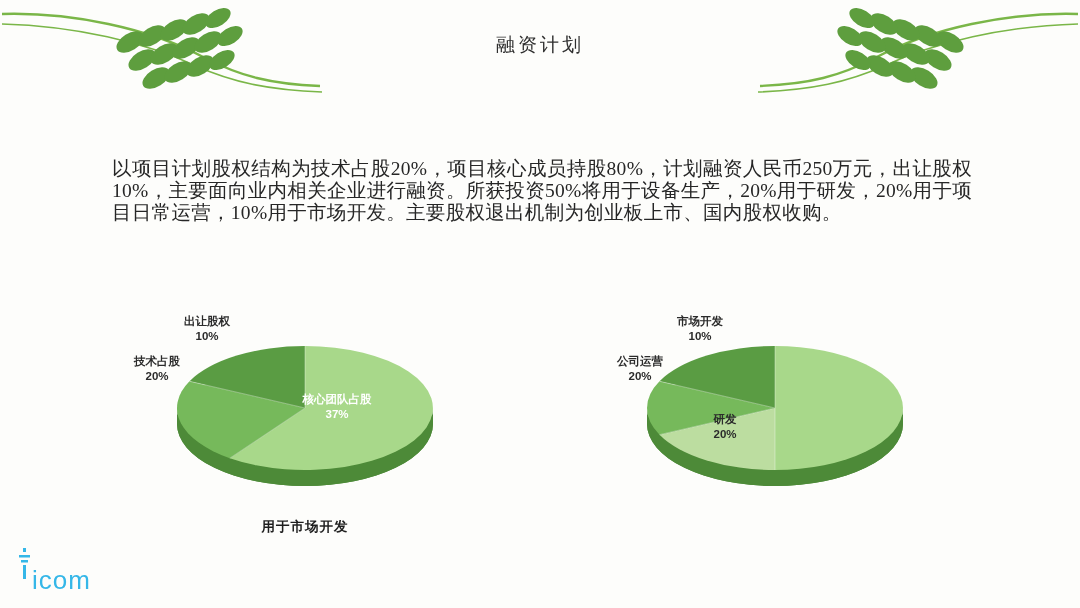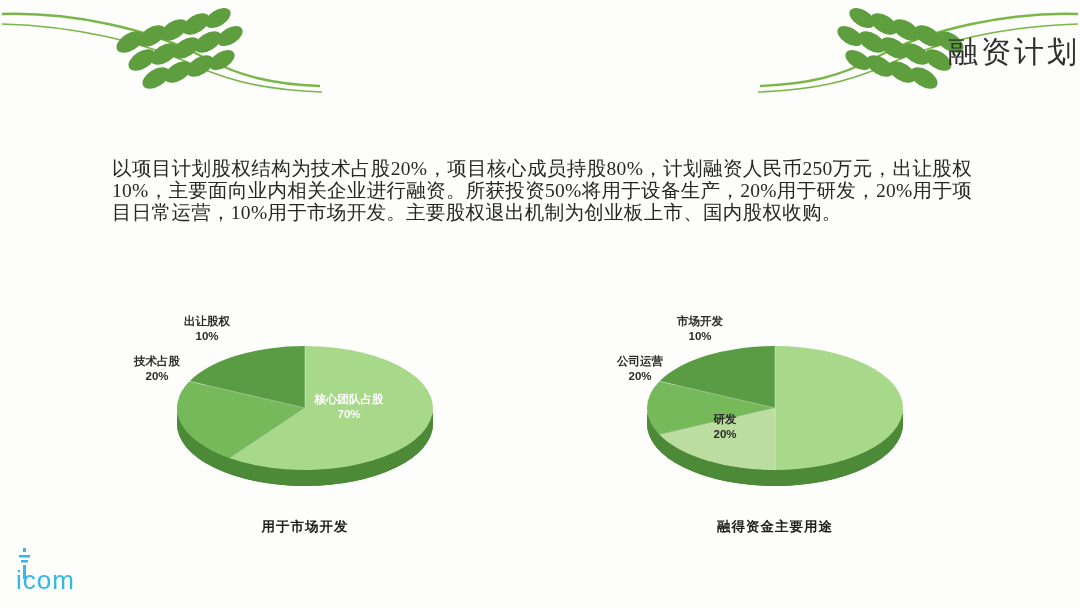--- a/index.html
+++ b/index.html
@@ -23,22 +23,22 @@
   
   .header {
     position: absolute;
     top: 0; left: 0; right: 0;
     height: 104px;
   }
   .slide-title {
     position: absolute;
     top: 32px;
     left: 0; right: 0;
-    text-align: right;
-    font-size: 30px;
+    text-align: center;
+    font-size: 19px;
     letter-spacing: 3px;
     color: #2f2f2f;
     font-family: "Liberation Serif", serif;
     font-weight: 400;
   }
   .wheat {
     position: absolute;
     top: 6px;
     width: 330px;
     height: 92px;
@@ -210,23 +210,23 @@
         <div class="lbl dark" style="left:62px; top:18px; width:110px;">
           <span>出让股权</span>
           <span class="pct">10%</span>
         </div>
 
         <div class="lbl dark" style="left:12px; top:58px; width:110px;">
           <span>技术占股</span>
           <span class="pct">20%</span>
         </div>
 
-        <div class="lbl light" style="left:204px; top:96px; width:110px;">
+        <div class="lbl light" style="left:192px; top:96px; width:110px;">
           <span>核心团队占股</span>
-          <span class="pct">70%</span>
+          <span class="pct">37%</span>
         </div>
       </div>
       <div class="chart-caption">用于市场开发</div>
     </div>
 
     <div class="chart-block second">
       <div class="pie-wrap">
         <svg class="pie-svg" width="430" height="210" viewBox="0 0 430 210">
           <ellipse cx="215" cy="128" rx="128" ry="62" fill="#4d8a38"></ellipse>
           <path d="M87 112 A128 62 0 0 0 343 112 L343 128 A128 62 0 0 1 87 128 Z" fill="#4d8a38"></path>
@@ -255,28 +255,27 @@
           <span>公司运营</span>
           <span class="pct">20%</span>
         </div>
 
 
         <div class="lbl dark" style="left:110px; top:116px; width:110px;">
           <span>研发</span>
           <span class="pct">20%</span>
         </div>
       </div>
-      <div class="chart-caption">融得资金主要用途</div>
     </div>
 
   </div>
 
   <svg class="footer-logo" viewBox="0 0 86 54">
     <g fill="#35b7e8">
       <rect x="9" y="4" width="3" height="4"></rect>
       <rect x="5" y="11" width="11" height="2.5"></rect>
       <rect x="7" y="16" width="7" height="2.5"></rect>
       <rect x="9" y="21" width="3" height="14"></rect>
     </g>
   </svg>
-  <div class="logo-text" style="left:16px;margin-top:23px;">icom</div>
+  <div class="logo-text" style="left:32px;margin-top:23px;">icom</div>
 
 </div>
 
 </body></html>

